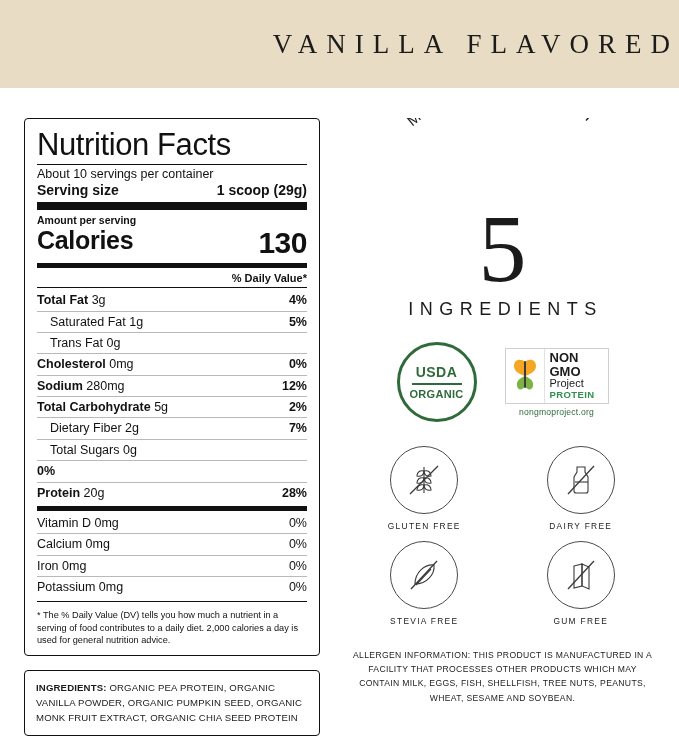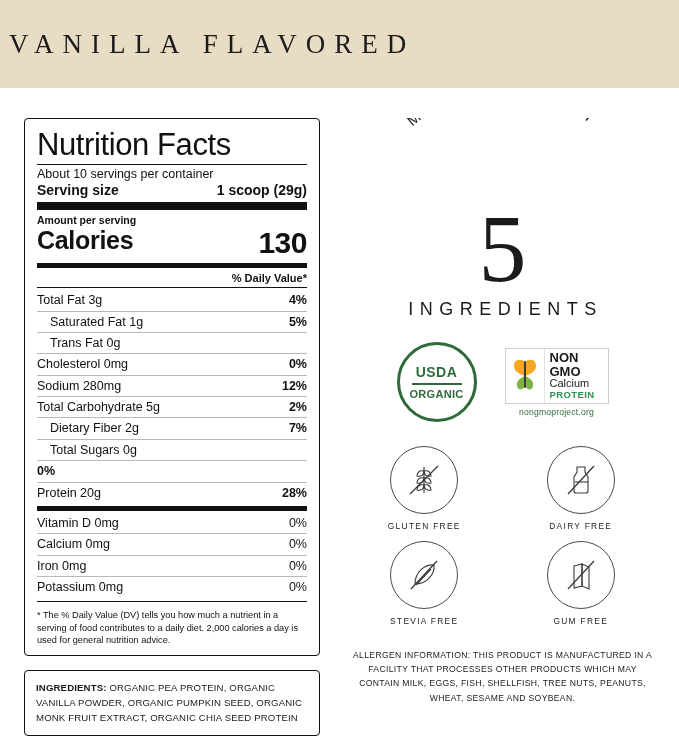--- a/index.html
+++ b/index.html
@@ -14,21 +14,21 @@
     color: #1b1b1b;
     overflow: hidden;
   }
 
   
   .banner {
     height: 88px;
     background: #e8dcc4;
     display: flex;
     align-items: center;
-    justify-content: flex-start;
+    justify-content: flex-end;
   }
   .banner-text {
     font-family: "Liberation Serif", serif;
     font-size: 27px;
     letter-spacing: 9px;
     color: #1b1b1b;
     padding-left: 9px;
   }
 
   
@@ -105,21 +105,21 @@
     font-weight: bold;
     padding: 2px 0 1px 0;
   }
   .nf-row {
     display: flex;
     justify-content: space-between;
     font-size: 12.5px;
     padding: 3px 0 3px 0;
     line-height: 1.15;
   }
-  .nf-row .n-left b { font-weight: normal; }
+  .nf-row .n-left b { font-weight: bold; }
   .ind-1 { padding-left: 13px; }
   .ind-2 { padding-left: 26px; }
   .nf-dv { font-weight: bold; }
   .nf-footnote {
     font-size: 9.2px;
     line-height: 1.35;
     padding-top: 5px;
   }
 
   
@@ -426,21 +426,21 @@
               <path d="M15 6 C11 2, 4 3, 4 10 C4 16, 10 18, 15 20" fill="#f5a623"></path>
               <path d="M15 6 C19 2, 26 3, 26 10 C26 16, 20 18, 15 20" fill="#f5a623"></path>
               <path d="M15 20 C11 22, 6 24, 7 30 C8 35, 13 34, 15 30" fill="#7cb342"></path>
               <path d="M15 20 C19 22, 24 24, 23 30 C22 35, 17 34, 15 30" fill="#7cb342"></path>
               <rect x="14" y="5" width="2" height="27" rx="1" fill="#3b3b3b"></rect>
             </svg>
           </div>
           <div class="nongmo-right">
             <span class="l1">NON</span>
             <span class="l1">GMO</span>
-            <span class="l2">Calcium</span>
+            <span class="l2">Project</span>
             <span class="l3">PROTEIN</span>
           </div>
         </div>
         <div class="nongmo-url">nongmoproject.org</div>
       </div>
     </div>
 
     <div class="free-grid">
 
       <div class="free-item">

